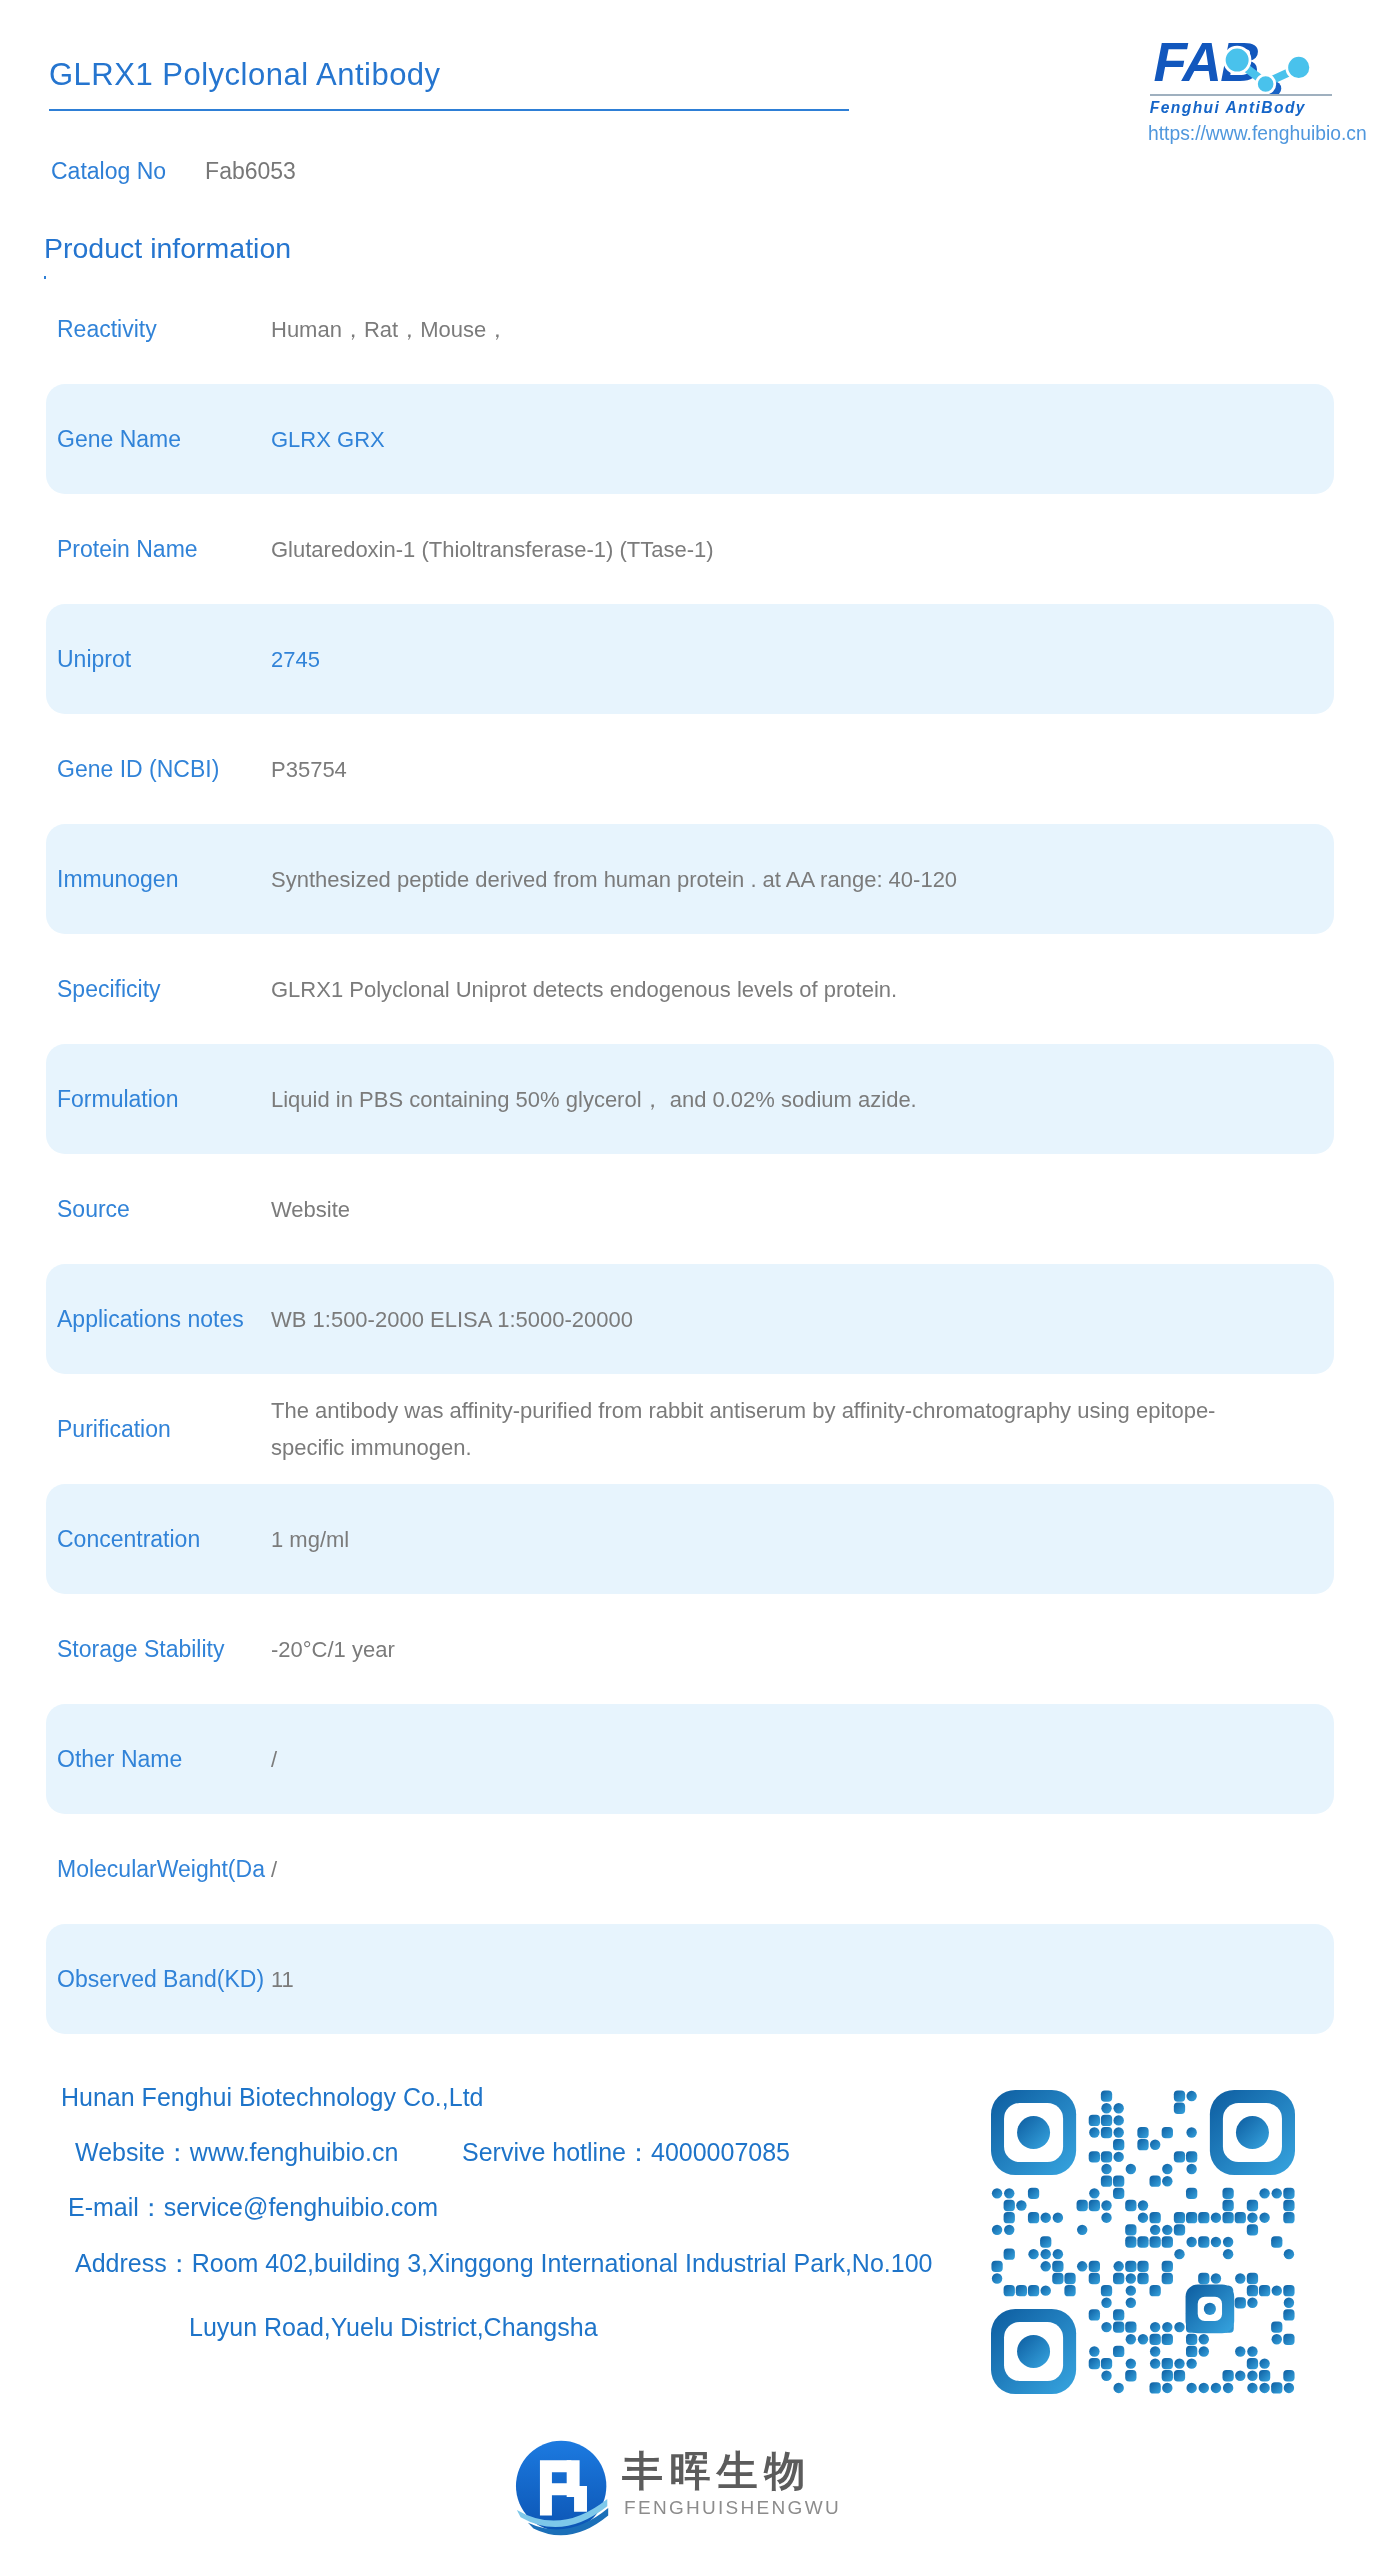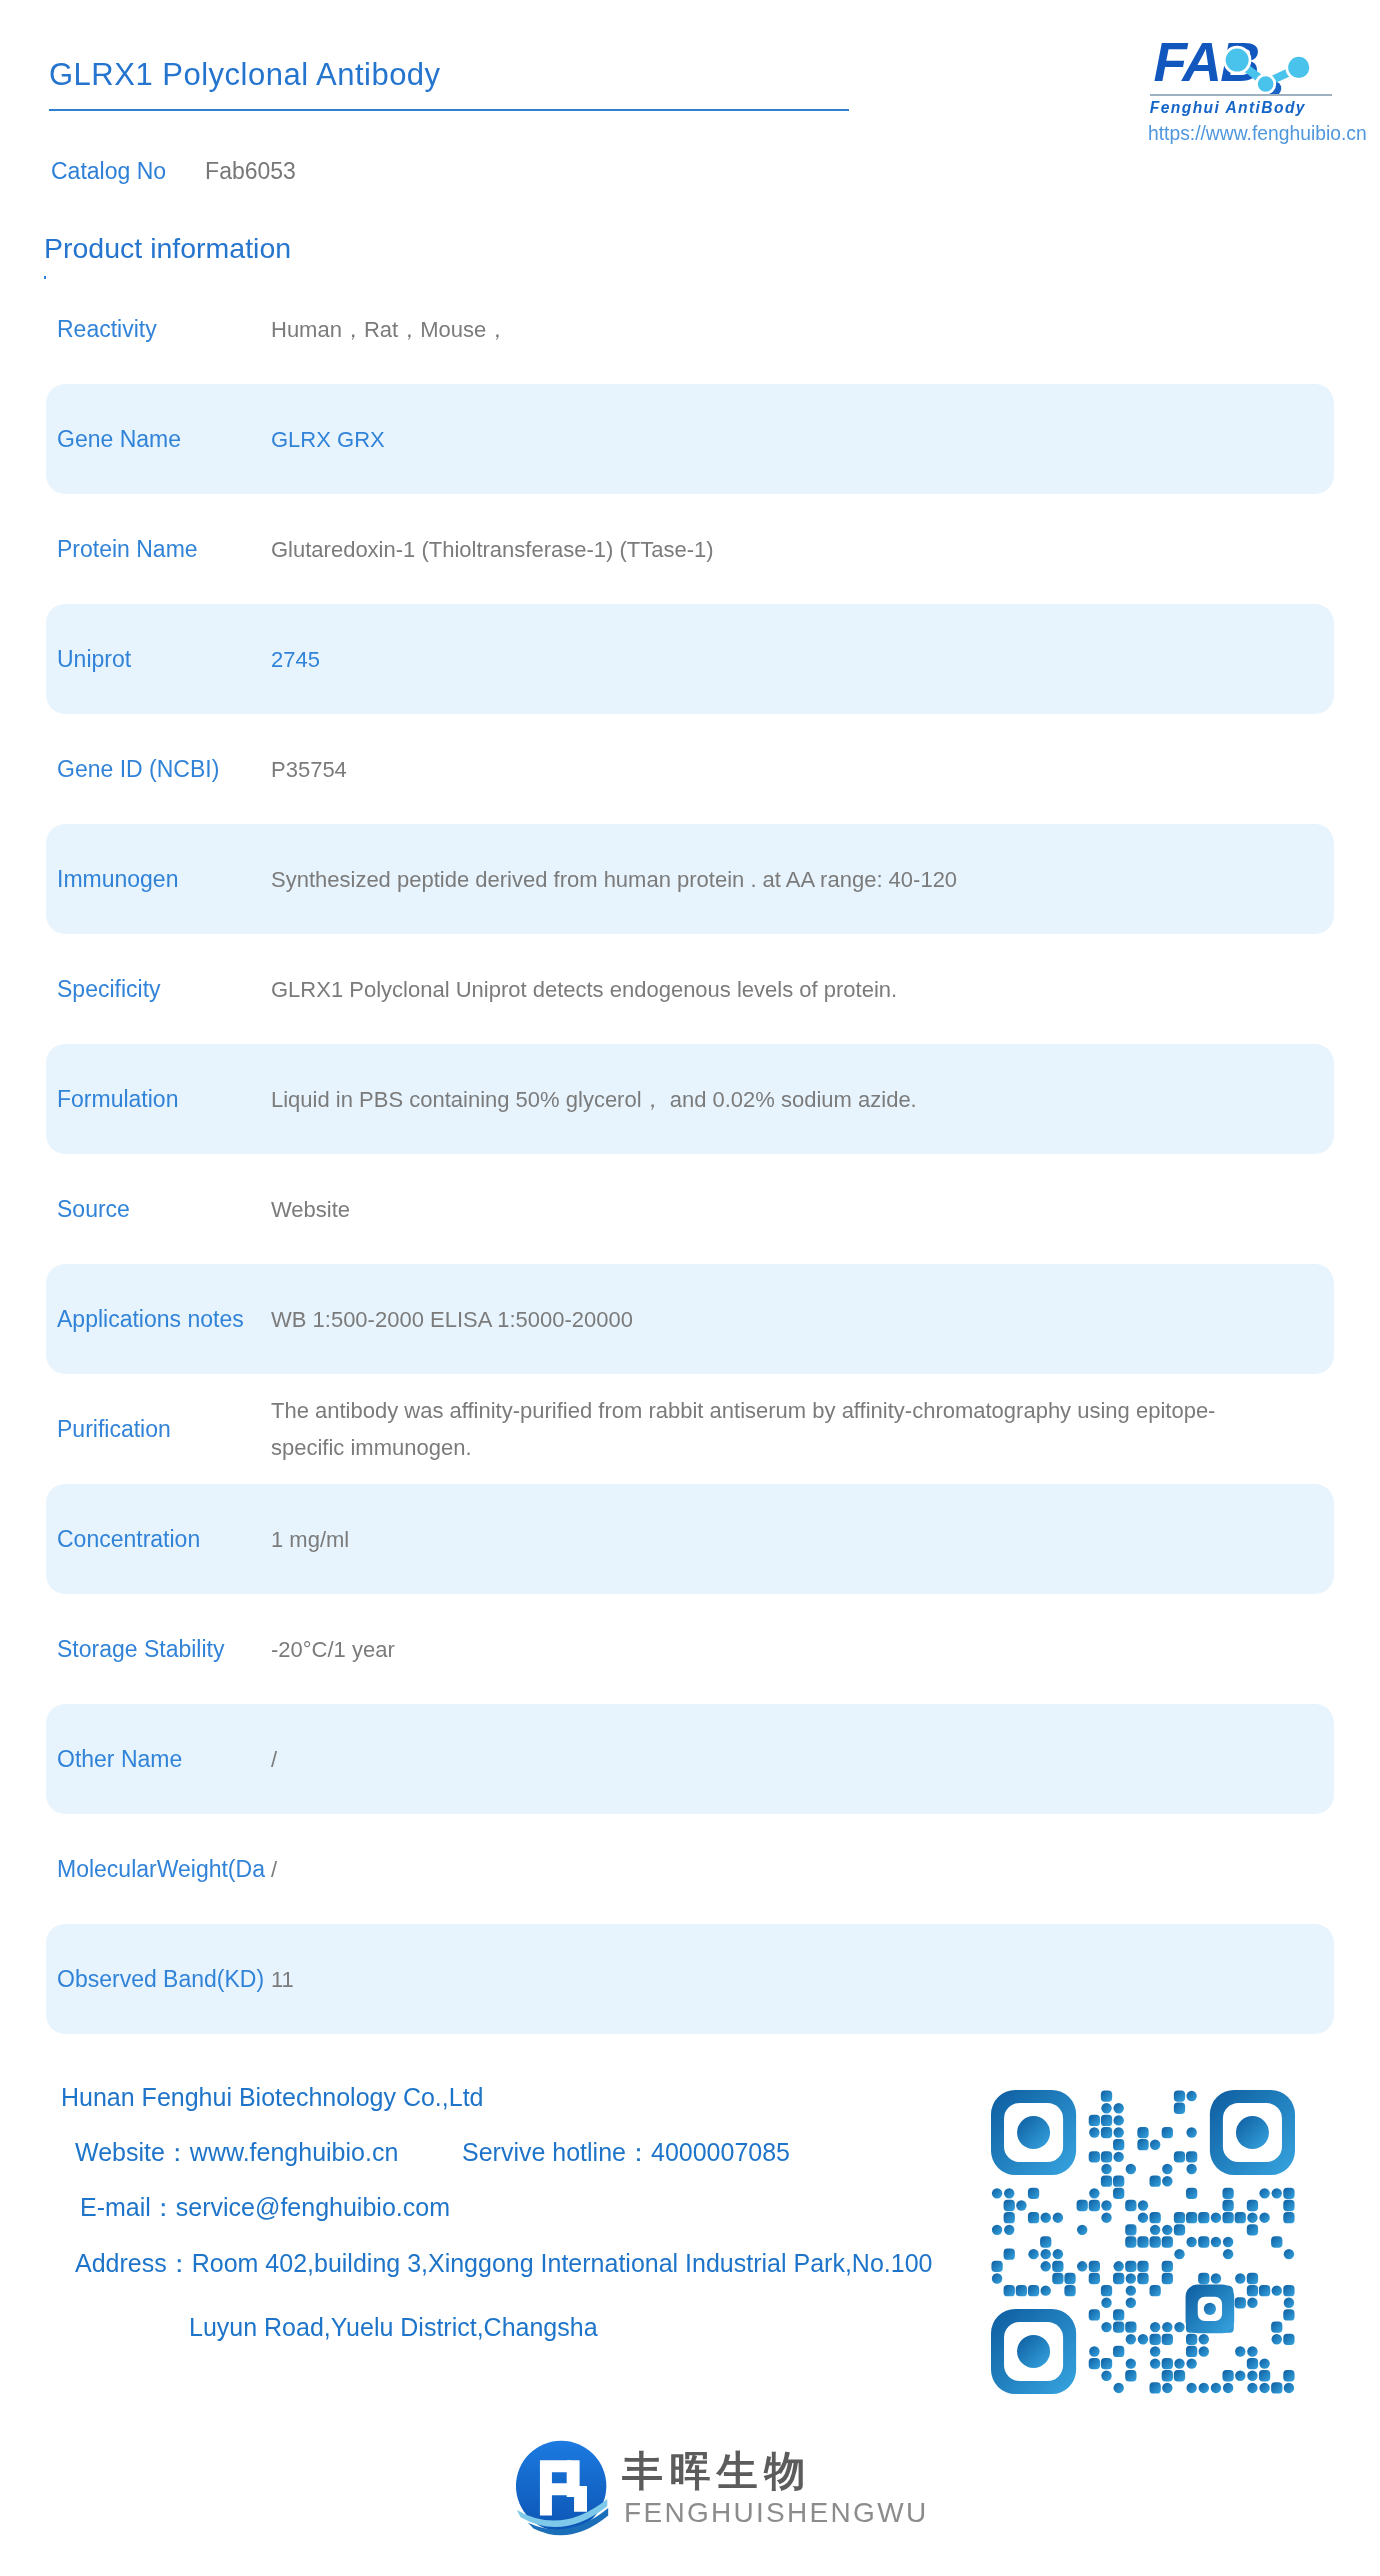--- a/index.html
+++ b/index.html
@@ -36,32 +36,32 @@
   .row.shaded { background:#e7f4fd;border-radius:19px; }
   .cell.label { width:225px; padding-left:11px; font-size:23px; color:#3183d8; flex:none; }
   .cell.value { flex:1; padding-right:46px; font-size:22px; color:#7b7b7b; line-height:37px; }
   .cell.value.link { color:#3183d8; }
 
   
   .f-line { position:absolute; font-size:25px; color:#1e74c9; white-space:nowrap; line-height:33px; }
   .f-company  { left:61px;  top:2081px; }
   .f-web      { left:75px;  top:2136px; }
   .f-hotline  { left:462px; top:2136px; }
-  .f-email    { left:80px;  top:2191px; }
+  .f-email    { left:68px;  top:2191px; }
   .f-address  { left:75px;  top:2247px; }
   .f-address2 { left:189px; top:2311px; }
 
   .qr { position:absolute; left:991px; top:2090px; width:304px; height:304px; background:#fff; }
 
   
   .brandmark { position:absolute; left:515px; top:2438px; width:386px; height:110px; }
   .bm-icon { position:absolute; left:0; top:0; }
   .bm-cn { position:absolute; left:107px; top:5.5px; font-size:41px; color:#5c5c5c; letter-spacing:6.4px;
            font-weight:700; white-space:nowrap; }
-  .bm-en { position:absolute; left:109px; top:59px; font-size:28px; color:#8c8c8c; letter-spacing:2.3px;
+  .bm-en { position:absolute; left:109px; top:59px; font-size:19px; color:#8c8c8c; letter-spacing:2.3px;
            white-space:nowrap; }
 </style>
 </head>
 <body>
 
 <div class="page">
 
   <div class="title">GLRX1 Polyclonal Antibody</div>
   <div class="title-rule"></div>
 

